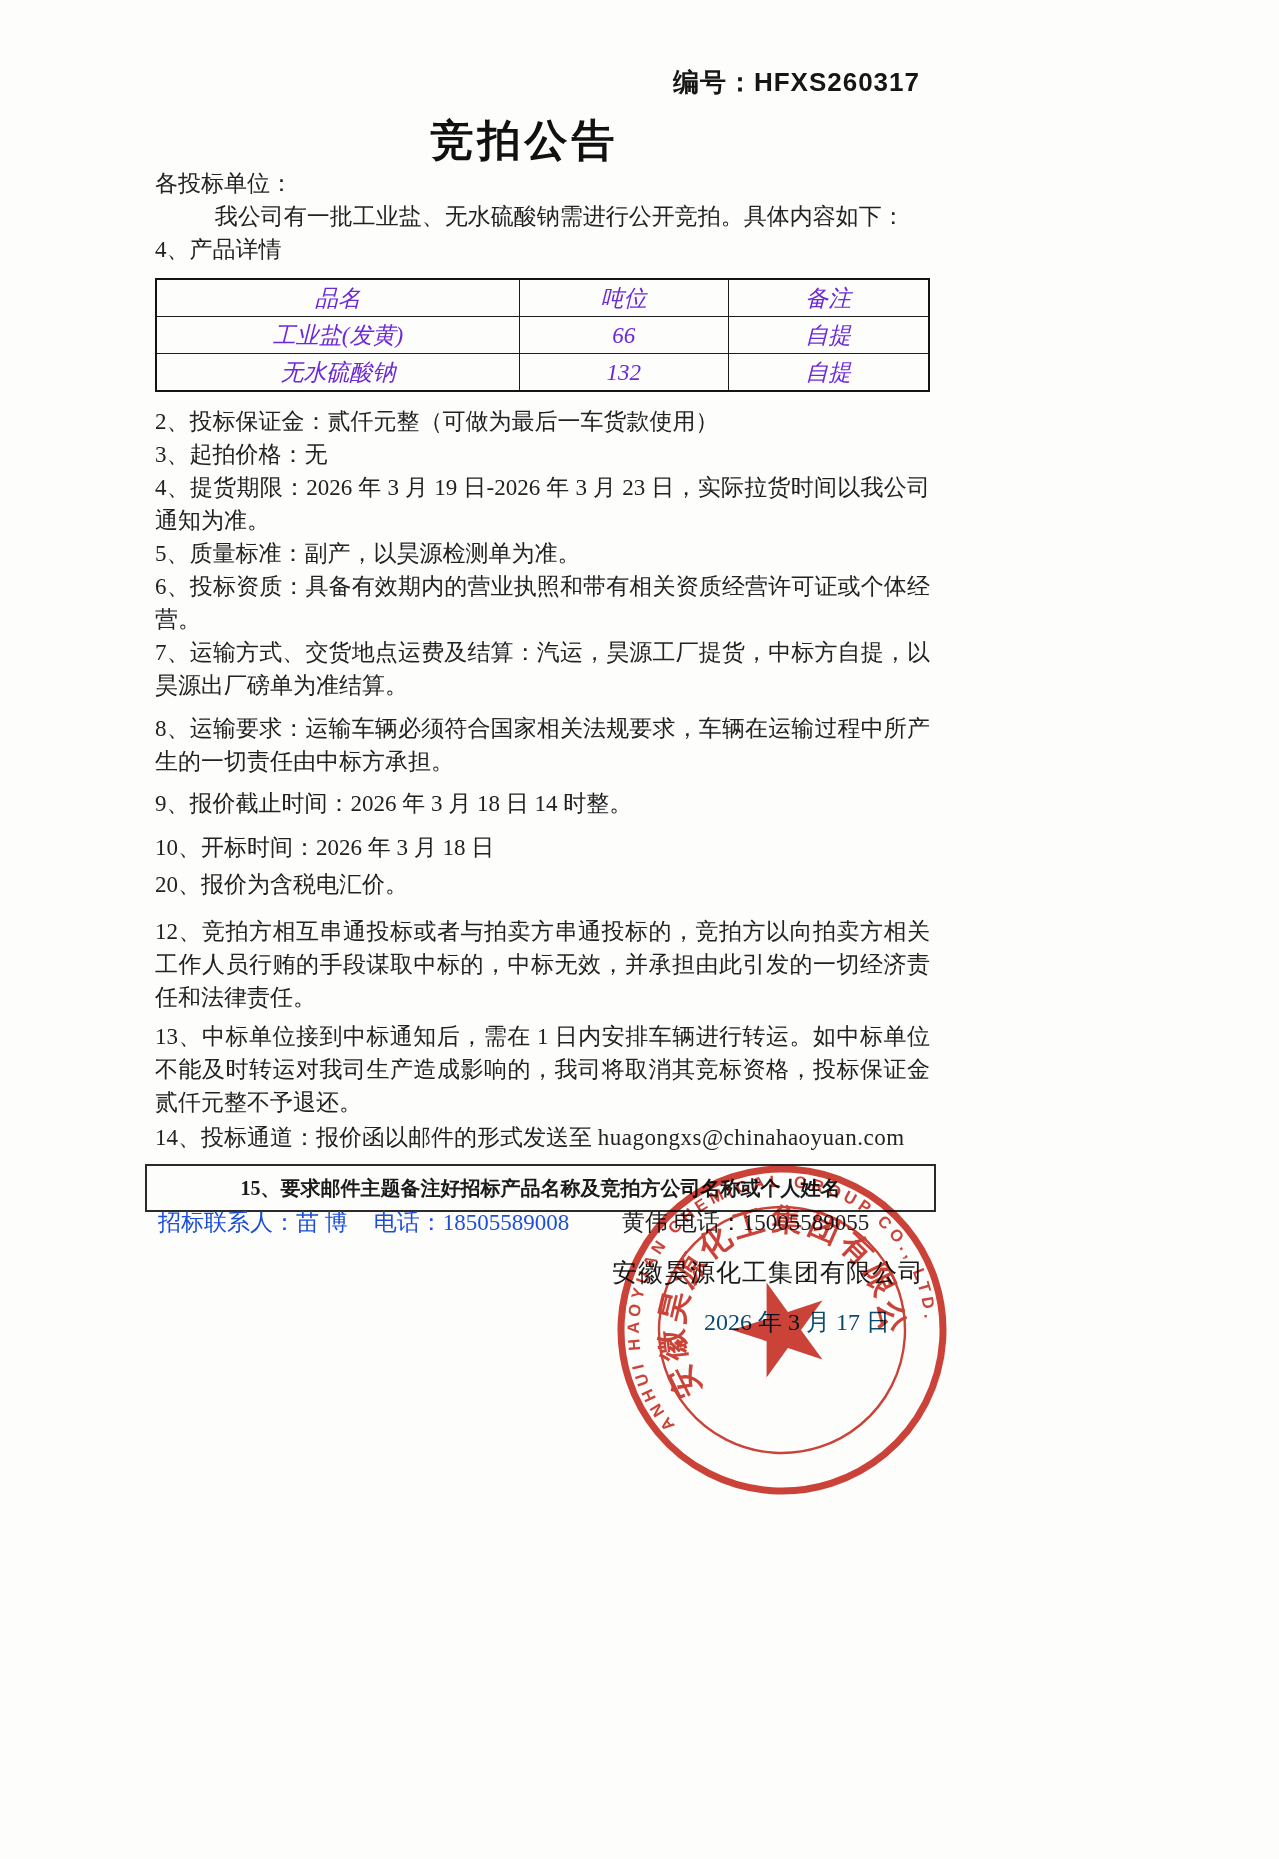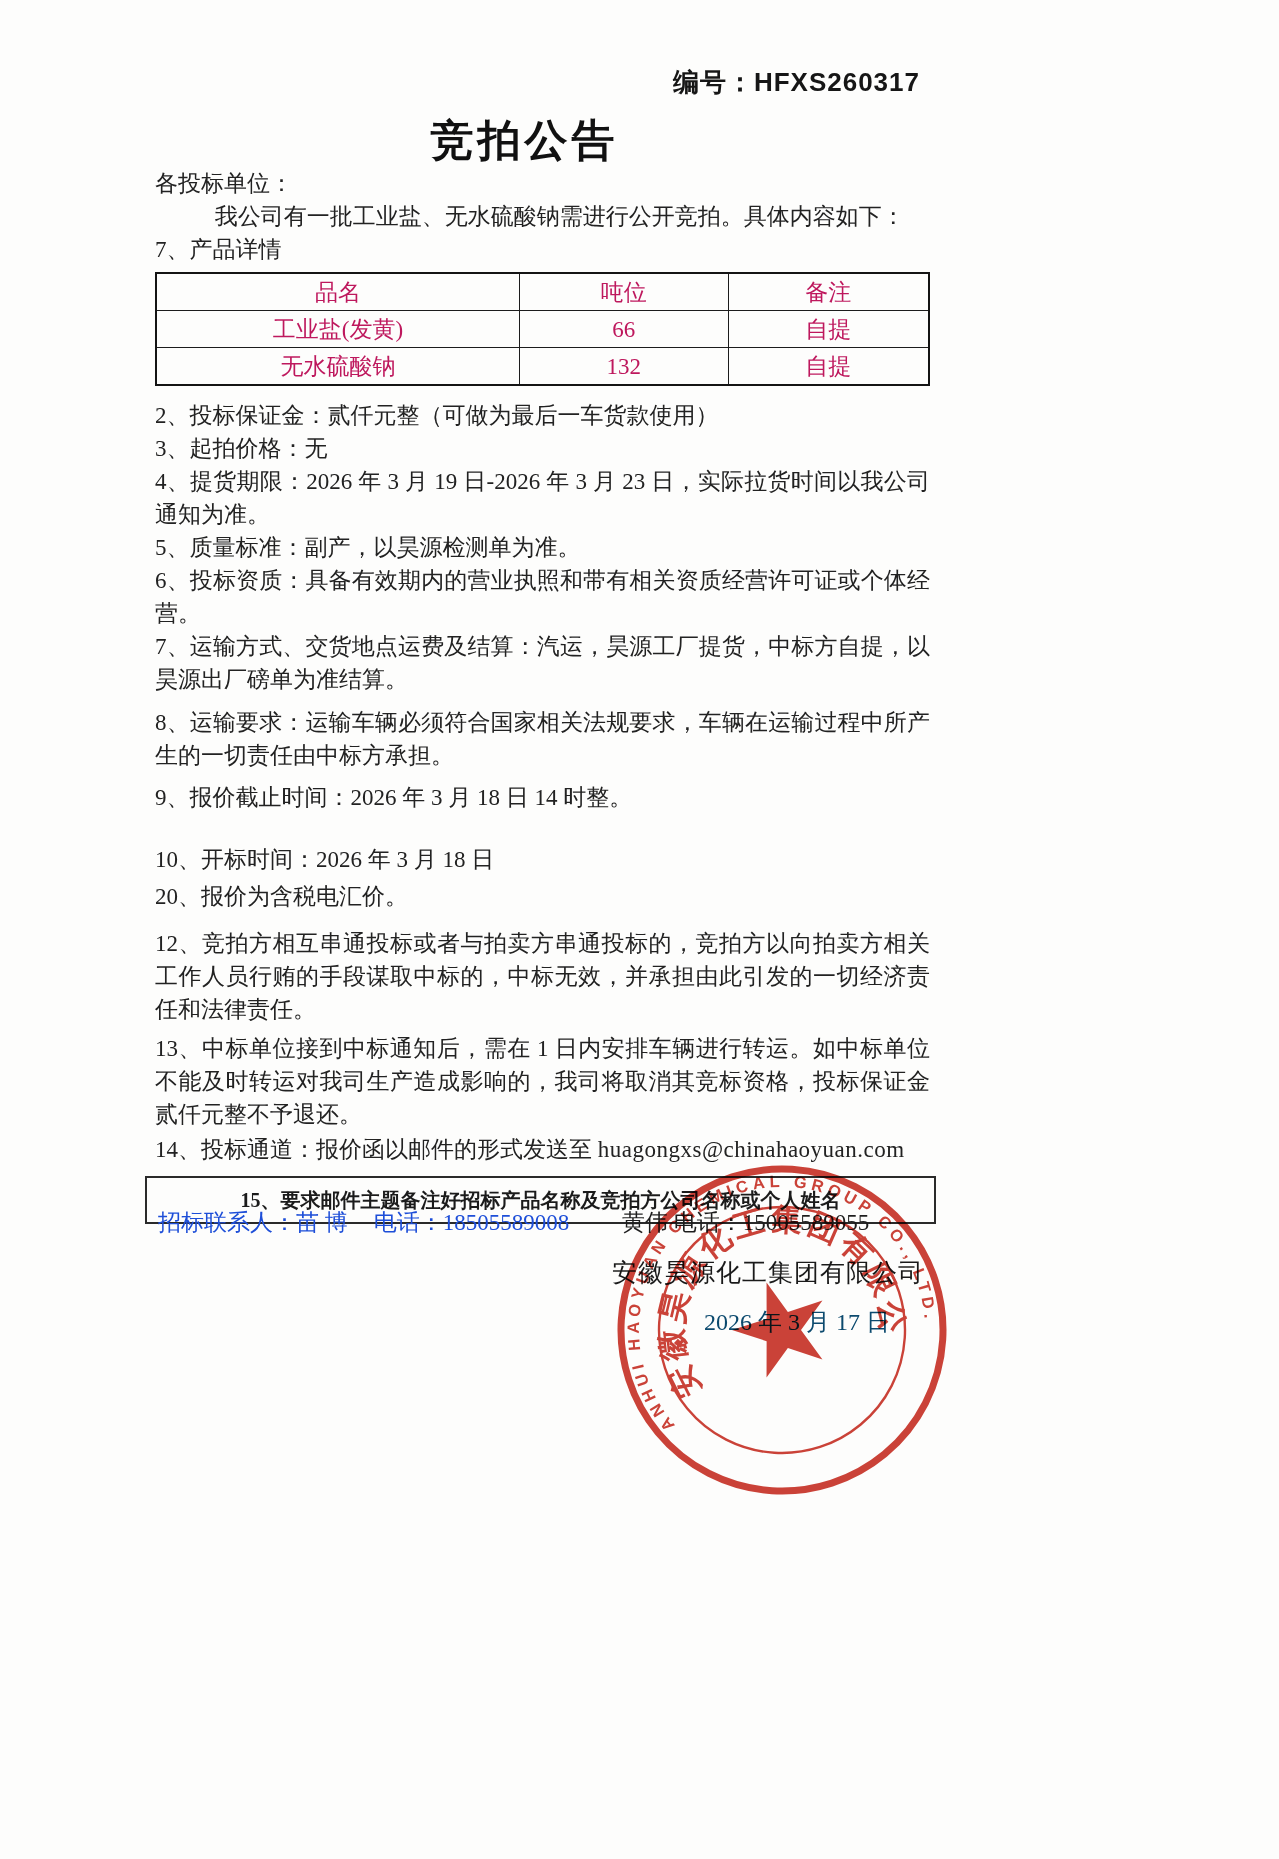--- a/index.html
+++ b/index.html
@@ -24,37 +24,37 @@
   .title{
     margin-top:14px;height:54px;line-height:54px;
     text-align:center;transform:translateX(-18px);
     font-family:"Liberation Sans","DejaVu Sans",sans-serif;
     font-weight:bold;font-size:43px;color:#111;letter-spacing:4px;
   }
   .salutation{margin-top:26px;}
   .intro{margin-top:6px;text-indent:2.6em;}
   .sec1{margin-top:0;}
   table.products{
-    width:100%;border-collapse:collapse;margin-top:6px;
-    font-size:23px;color:#be185d;
+    width:100%;border-collapse:collapse;margin-top:12px;
+    font-size:23px;color:#6d28d9;font-style:italic;
   }
   table.products td,table.products th{
     border:1.6px solid #1c1c1c;
     height:36px;text-align:center;vertical-align:middle;
     font-weight:normal;padding:0;
   }
   table.products{border:2.4px solid #141414;}
   .col-name{width:47%;}
   .col-ton{width:27%;}
   .col-note{width:26%;}
   p.item{margin:0;text-align:justify;text-align-last:left;}
   p.m13{margin-top:13px;}
   p.m10{margin-top:10px;}
   p.m9{margin-top:9px;}
-  p.m11{margin-top:29px;}
+  p.m11{margin-top:11px;}
   p.m4{margin-top:4px;}
   p.m14{margin-top:14px;}
   p.m6{margin-top:6px;}
   p.m2{margin-top:2px;}
   .email{letter-spacing:.5px;}
   .boxed{
     margin-top:10px;margin-left:-10px;margin-right:-6px;
     border:2.2px solid #2a2a2a;
     height:44px;line-height:44px;
     text-align:center;font-weight:bold;font-size:20px;color:#1b1b1b;
@@ -95,21 +95,21 @@
   <div class="content">
 
     <div class="doc-no">编号：HFXS260317</div>
 
     <div class="title">竞拍公告</div>
 
     <p class="item salutation">各投标单位：</p>
 
     <p class="item intro">我公司有一批工业盐、无水硫酸钠需进行公开竞拍。具体内容如下：</p>
 
-    <p class="item sec1">7、产品详情</p>
+    <p class="item sec1">4、产品详情</p>
 
     <table class="products">
       <thead>
         <tr>
           <th class="col-name">品名</th>
           <th class="col-ton">吨位</th>
           <th class="col-note">备注</th>
         </tr>
       </thead>
       <tbody>

